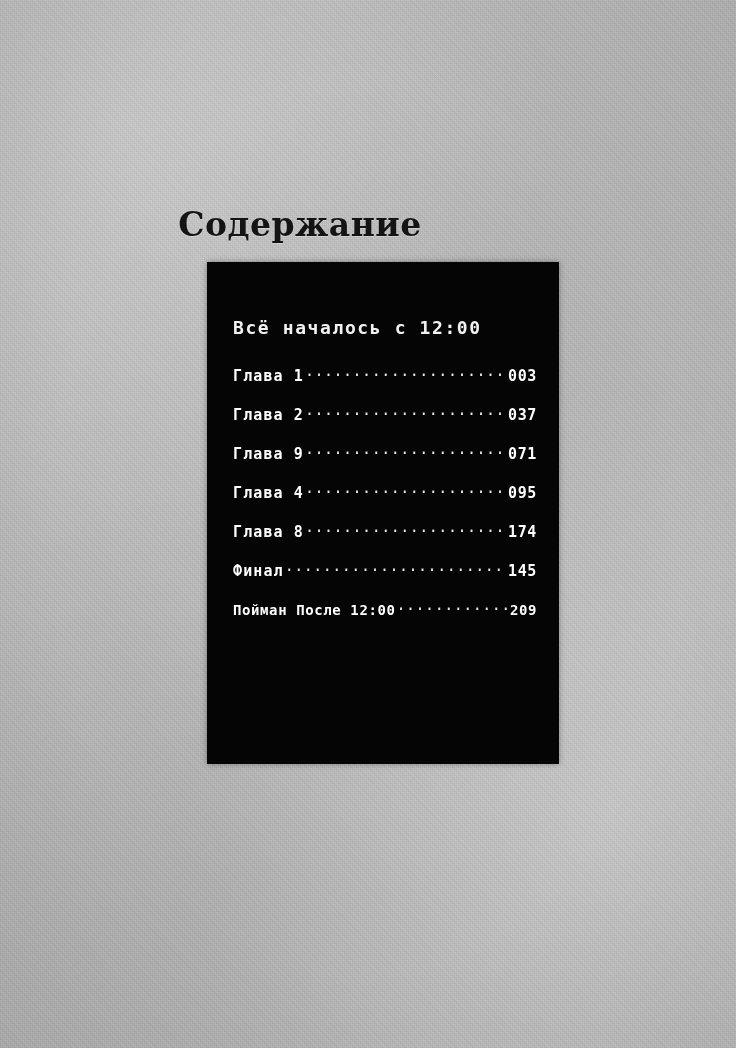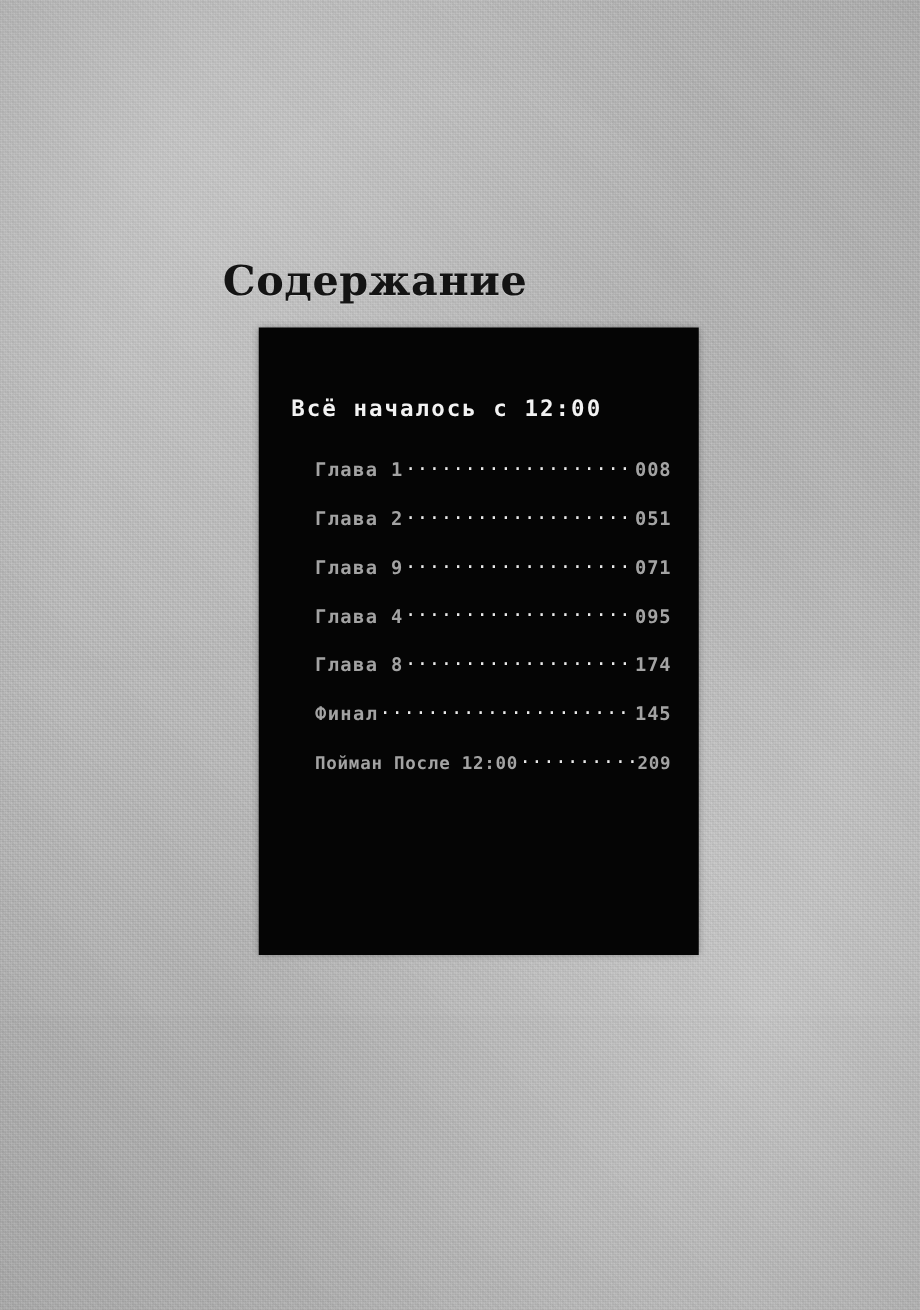--- a/index.html
+++ b/index.html
@@ -85,27 +85,26 @@
     font-size: 18px;
     letter-spacing: 1.6px;
     font-weight: 700;
     margin-bottom: 29px;
     white-space: nowrap;
   }
 
   .toc-row {
     display: flex;
     align-items: baseline;
-    color: #a3a3a3;
+    color: #ffffff;
     font-family: "DejaVu Sans Mono", monospace;
     font-size: 15px;
     letter-spacing: 1.1px;
     margin-bottom: 21px;
     white-space: nowrap;
-    margin-left: 19px;
   }
   .toc-row .label {
     flex: 0 0 auto;
     font-weight: 700;
   }
   .toc-row .dots {
     flex: 1 1 auto;
     overflow: hidden;
     margin: 0 1px;
     position: relative;
@@ -141,27 +140,27 @@
   <div class="toc-title">Содержание</div>
 
   <div class="toc-panel">
     <div class="toc-inner">
 
       <div class="toc-heading">Всё началось с 12:00</div>
 
       <div class="toc-row">
         <span class="label">Глава 1</span>
         <span class="dots"></span>
-        <span class="page-num">008</span>
+        <span class="page-num">003</span>
       </div>
 
       <div class="toc-row">
         <span class="label">Глава 2</span>
         <span class="dots"></span>
-        <span class="page-num">051</span>
+        <span class="page-num">037</span>
       </div>
 
       <div class="toc-row">
         <span class="label">Глава 9</span>
         <span class="dots"></span>
         <span class="page-num">071</span>
       </div>
 
       <div class="toc-row">
         <span class="label">Глава 4</span>

